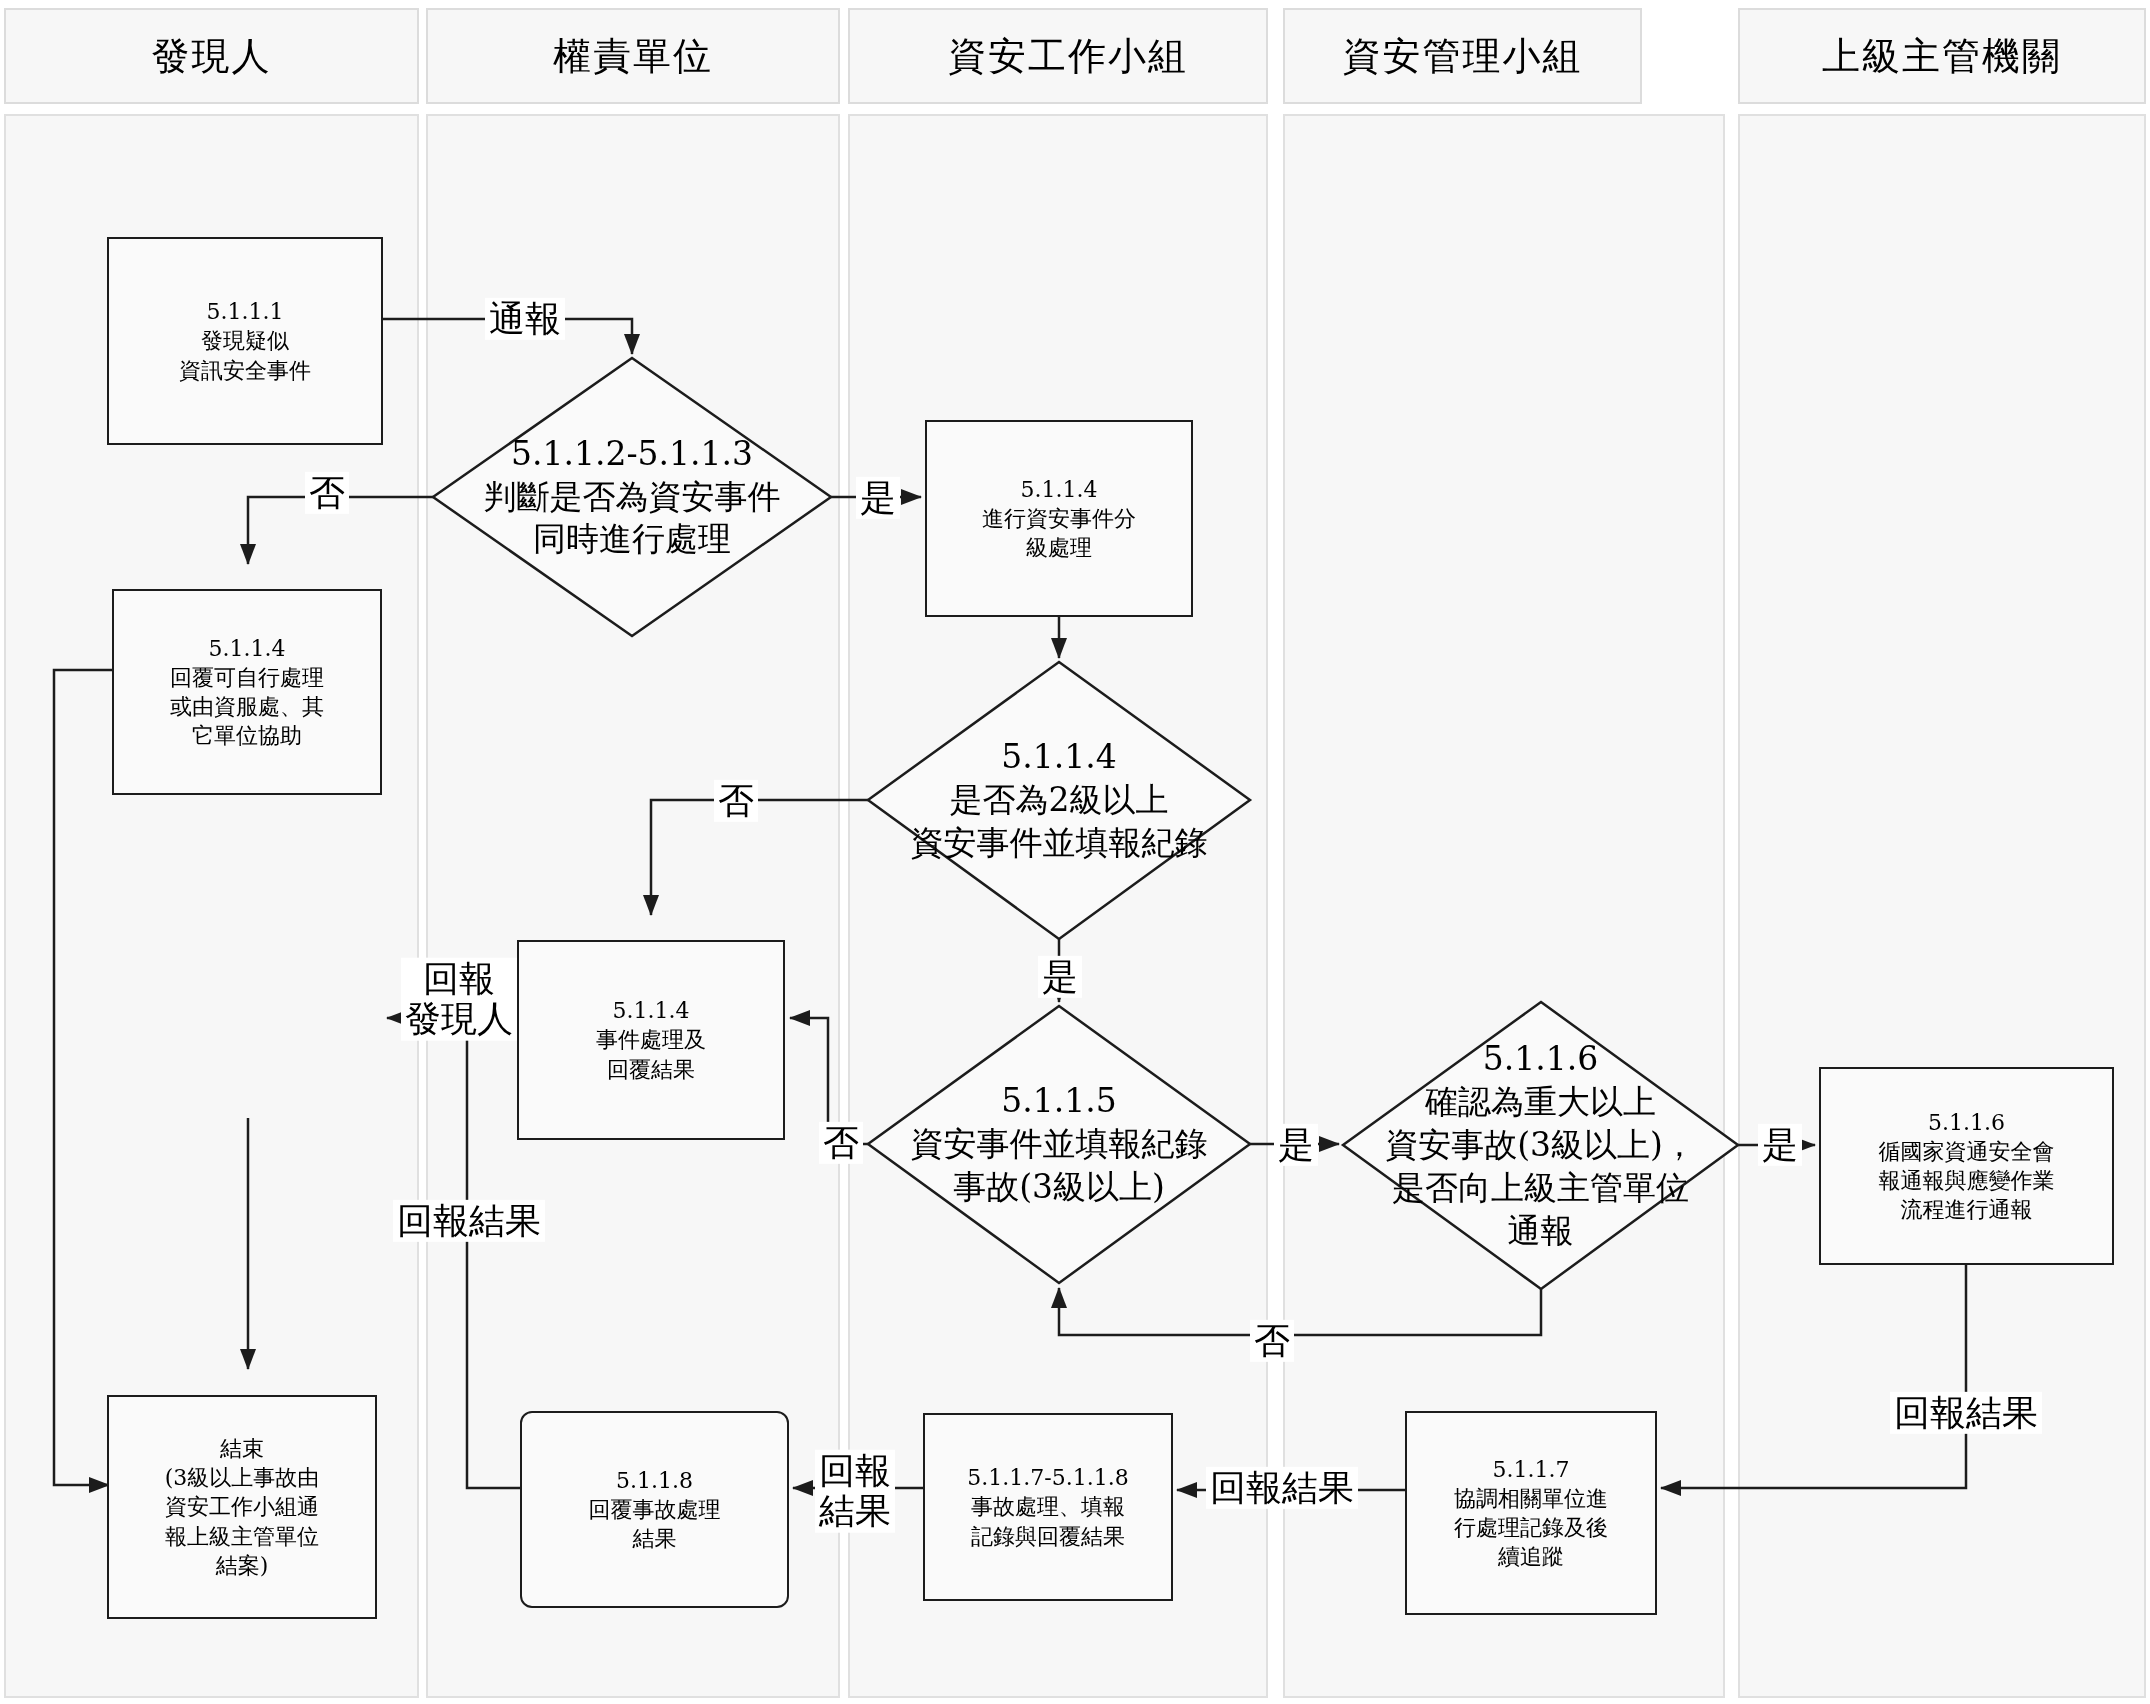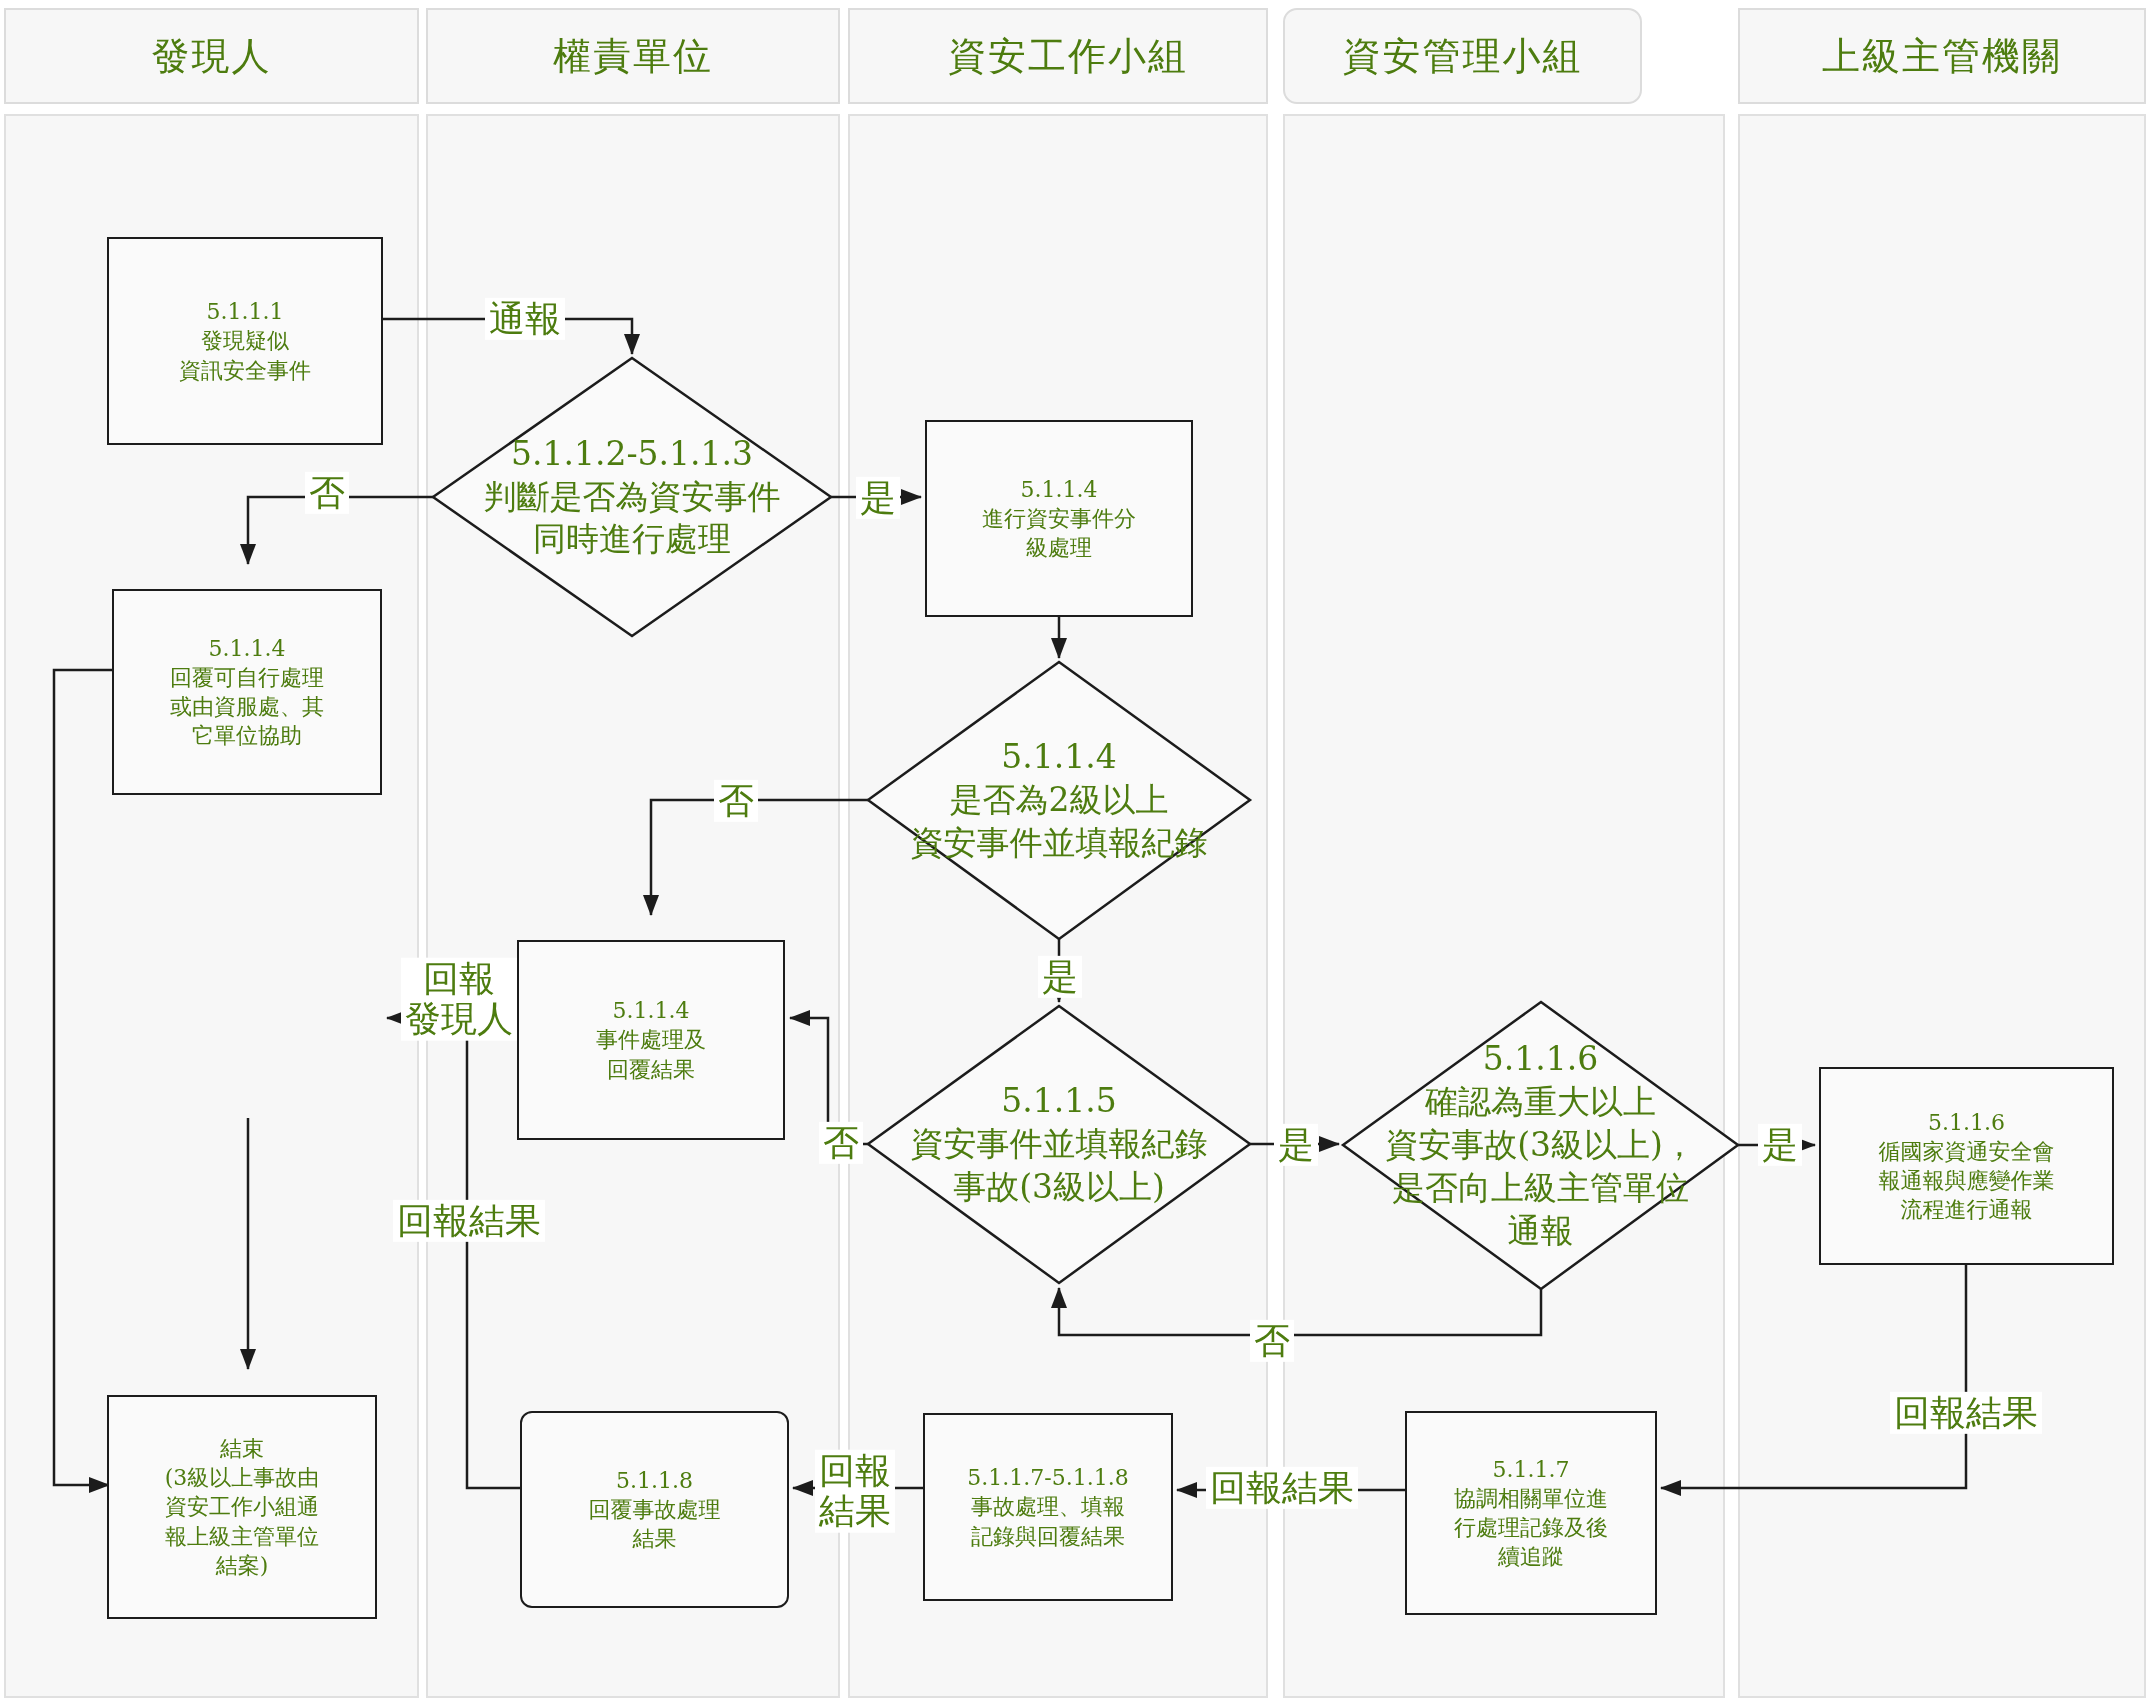--- a/index.html
+++ b/index.html
@@ -1,18 +1,18 @@
 <!DOCTYPE html>
 <html><head>
 <meta charset="utf-8">
 <style>
   html,body{margin:0;padding:0;background:#ffffff;}
   #canvas{
     position:relative;width:2150px;height:1704px;background:#ffffff;overflow:hidden;
-    font-family:"DejaVu Serif","Liberation Serif",serif;color:#4d7c0f;
+    font-family:"DejaVu Serif","Liberation Serif",serif;color:#000000;
   }
   .lane-header{
     position:absolute;top:8px;height:96px;background:#f7f7f7;border:2px solid #dcdcdc;
     box-sizing:border-box;display:flex;align-items:center;justify-content:center;
     font-size:38px;letter-spacing:2px;
   }
   .lane-body{
     position:absolute;top:114px;height:1584px;background:#f7f7f7;border:2px solid #e0e0e0;
     box-sizing:border-box;
   }
@@ -32,21 +32,21 @@
   }
 </style>
 </head>
 <body>
 
 <div id="canvas">
 
   <div class="lane-header" style="left:4px;width:415px;">發現人</div>
   <div class="lane-header" style="left:426px;width:414px;">權責單位</div>
   <div class="lane-header" style="left:848px;width:420px;padding-left:20px;">資安工作小組</div>
-  <div class="lane-header" style="left:1283px;width:359px;border-radius:14px;">資安管理小組</div>
+  <div class="lane-header" style="left:1283px;width:359px;">資安管理小組</div>
   <div class="lane-header" style="left:1738px;width:408px;">上級主管機關</div>
 
   <div class="lane-body" style="left:4px;width:415px;"></div>
   <div class="lane-body" style="left:426px;width:414px;"></div>
   <div class="lane-body" style="left:848px;width:420px;"></div>
   <div class="lane-body" style="left:1283px;width:442px;"></div>
   <div class="lane-body" style="left:1738px;width:408px;"></div>
 
   <svg id="edge-svg" viewBox="0 0 2150 1704">
     <defs>

